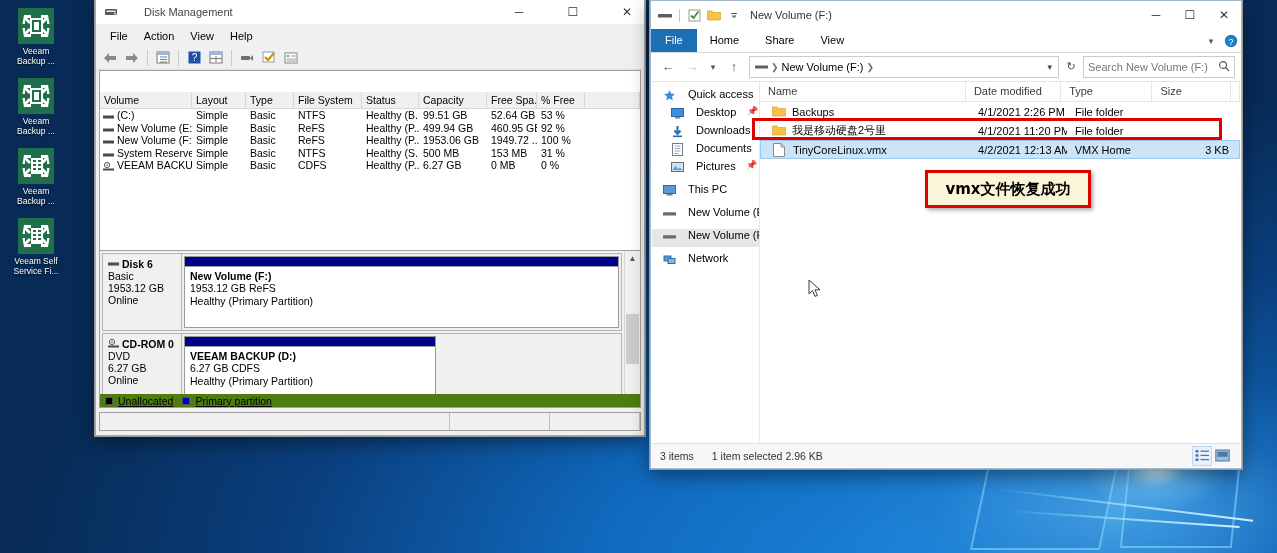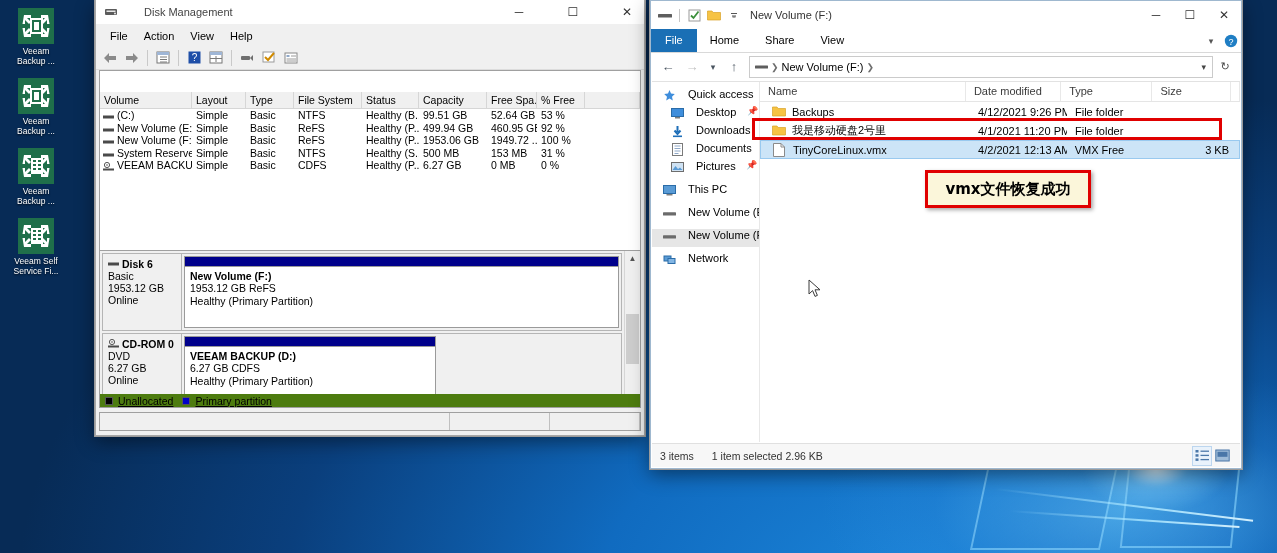--- a/index.html
+++ b/index.html
@@ -768,20 +768,29 @@
         <svg width="13" height="9" viewBox="0 0 13 9">
             <rect x="0" y="3.5" width="13" height="3" rx="0.5" fill="#5e5e5e"></rect>
           </svg>
       </span>
       <span class="sep">❯</span>
       <span class="ctext">New Volume (F:)</span>
       <span class="sep">❯</span>
       <span class="dd">▾</span>
     </div>
     <span id="refresh">↻</span>
+    <div id="search">
+      <span class="sp">Search New Volume (F:)</span>
+      <span class="si">
+        <svg width="12" height="12" viewBox="0 0 12 12">
+            <circle cx="5" cy="5" r="3.4" fill="none" stroke="#555" stroke-width="1.1"></circle>
+            <line x1="7.5" y1="7.5" x2="11" y2="11" stroke="#555" stroke-width="1.1"></line>
+          </svg>
+      </span>
+    </div>
   </div>
 
   <div id="fe-main">
 
     <div id="nav-pane">
       <div class="nav-item">
         <span class="ni">
           <svg width="13" height="13" viewBox="0 0 13 13">
               <path d="M6.5 1 L8 4.6 L11.8 5 L9 7.7 L9.8 11.5 L6.5 9.6 L3.2 11.5 L4 7.7 L1.2 5 L5 4.6 Z" fill="#3f8edc"></path>
             </svg>
@@ -888,21 +897,21 @@
 
       <div class="f-row">
         <div class="fc name lc-name">
           <span class="f-icon">
             <svg width="14" height="12" viewBox="0 0 14 12">
                 <path d="M0.5 2 L5 2 L6.2 3.5 L13.5 3.5 L13.5 11 L0.5 11 Z" fill="#f6c344" stroke="#d9a227" stroke-width="0.7"></path>
               </svg>
           </span>
           <span>Backups</span>
         </div>
-        <div class="fc lc-date">4/12/2021 9:26 PM</div>
+        <div class="fc lc-date">4/1/2021 2:26 PM</div>
         <div class="fc lc-type">File folder</div>
         <div class="fc size lc-size"></div>
       </div>
 
       <div class="f-row">
         <div class="fc name lc-name">
           <span class="f-icon">
             <svg width="14" height="12" viewBox="0 0 14 12">
                 <path d="M0.5 2 L5 2 L6.2 3.5 L13.5 3.5 L13.5 11 L0.5 11 Z" fill="#f6c344" stroke="#d9a227" stroke-width="0.7"></path>
               </svg>
@@ -918,21 +927,21 @@
         <div class="fc name lc-name">
           <span class="f-icon">
             <svg width="12" height="14" viewBox="0 0 12 14">
                 <path d="M0.5 0.5 L8 0.5 L11.5 4 L11.5 13.5 L0.5 13.5 Z" fill="#fff" stroke="#8a8a8a"></path>
                 <path d="M8 0.5 L8 4 L11.5 4" fill="none" stroke="#8a8a8a"></path>
               </svg>
           </span>
           <span>TinyCoreLinux.vmx</span>
         </div>
         <div class="fc lc-date">4/2/2021 12:13 AM</div>
-        <div class="fc lc-type">VMX Free</div>
+        <div class="fc lc-type">VMX Home</div>
         <div class="fc size lc-size">3 KB</div>
       </div>
     </div>
   </div>
 
   <div id="fe-status">
     <span class="st a">3 items</span>
     <span class="st">1 item selected  2.96 KB</span>
     <span class="grow"></span>
     <span class="vbtn on">

